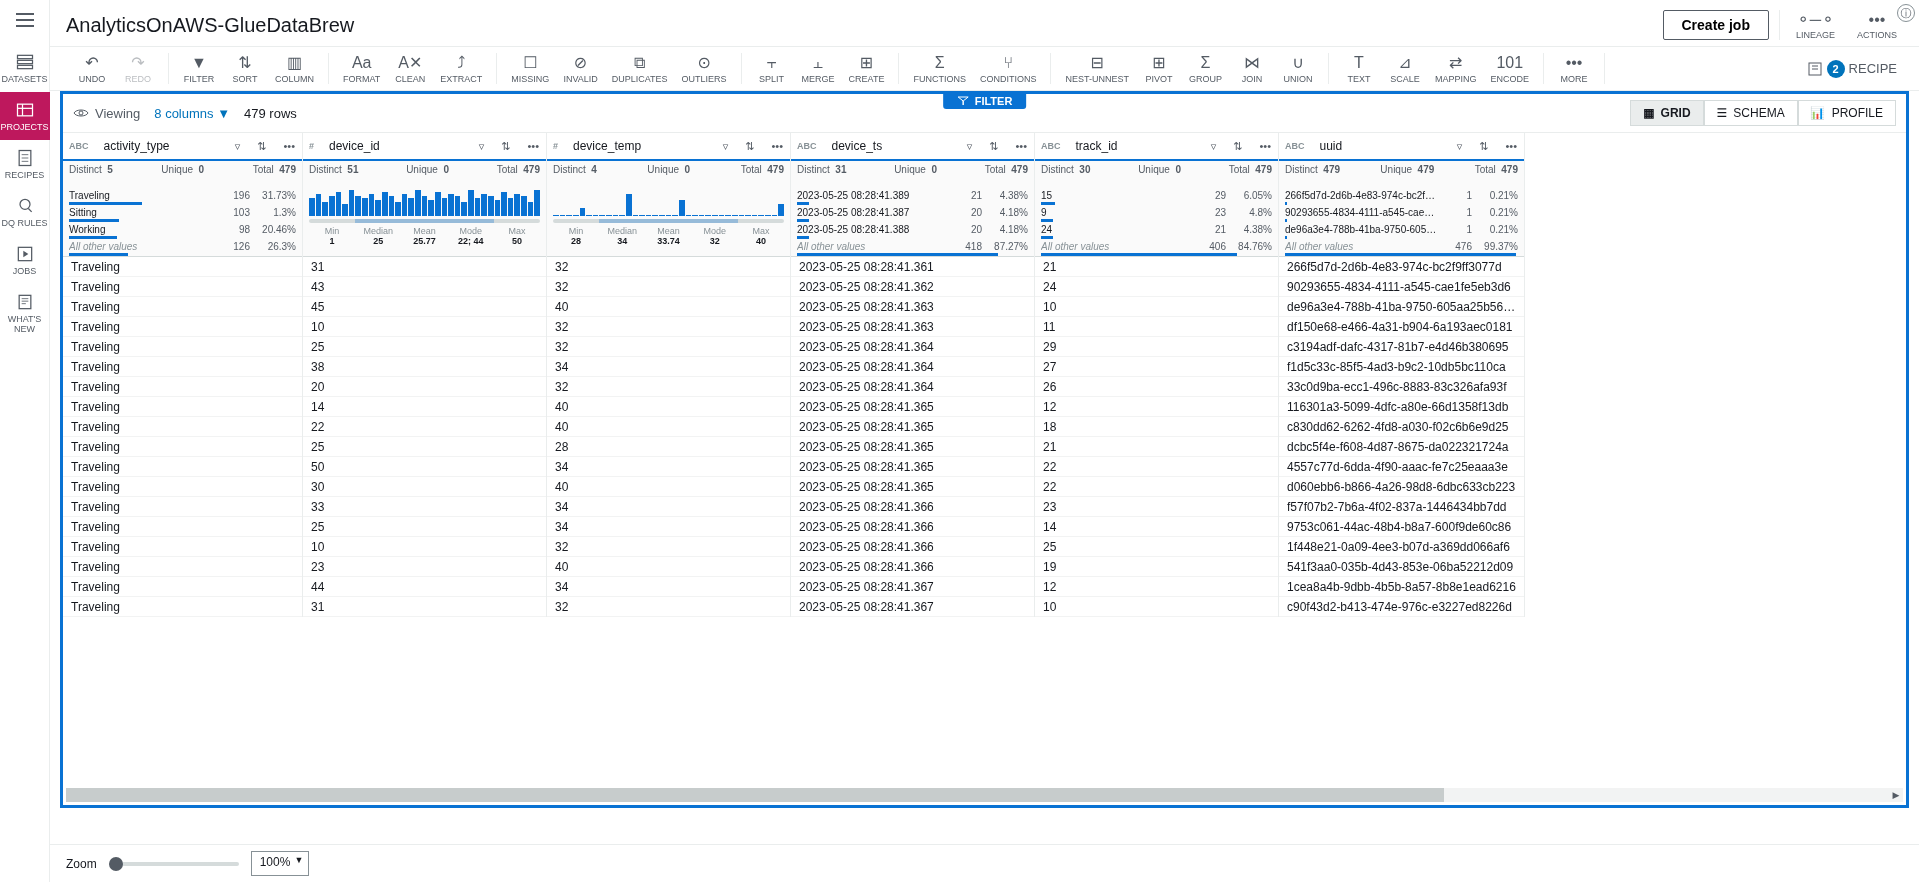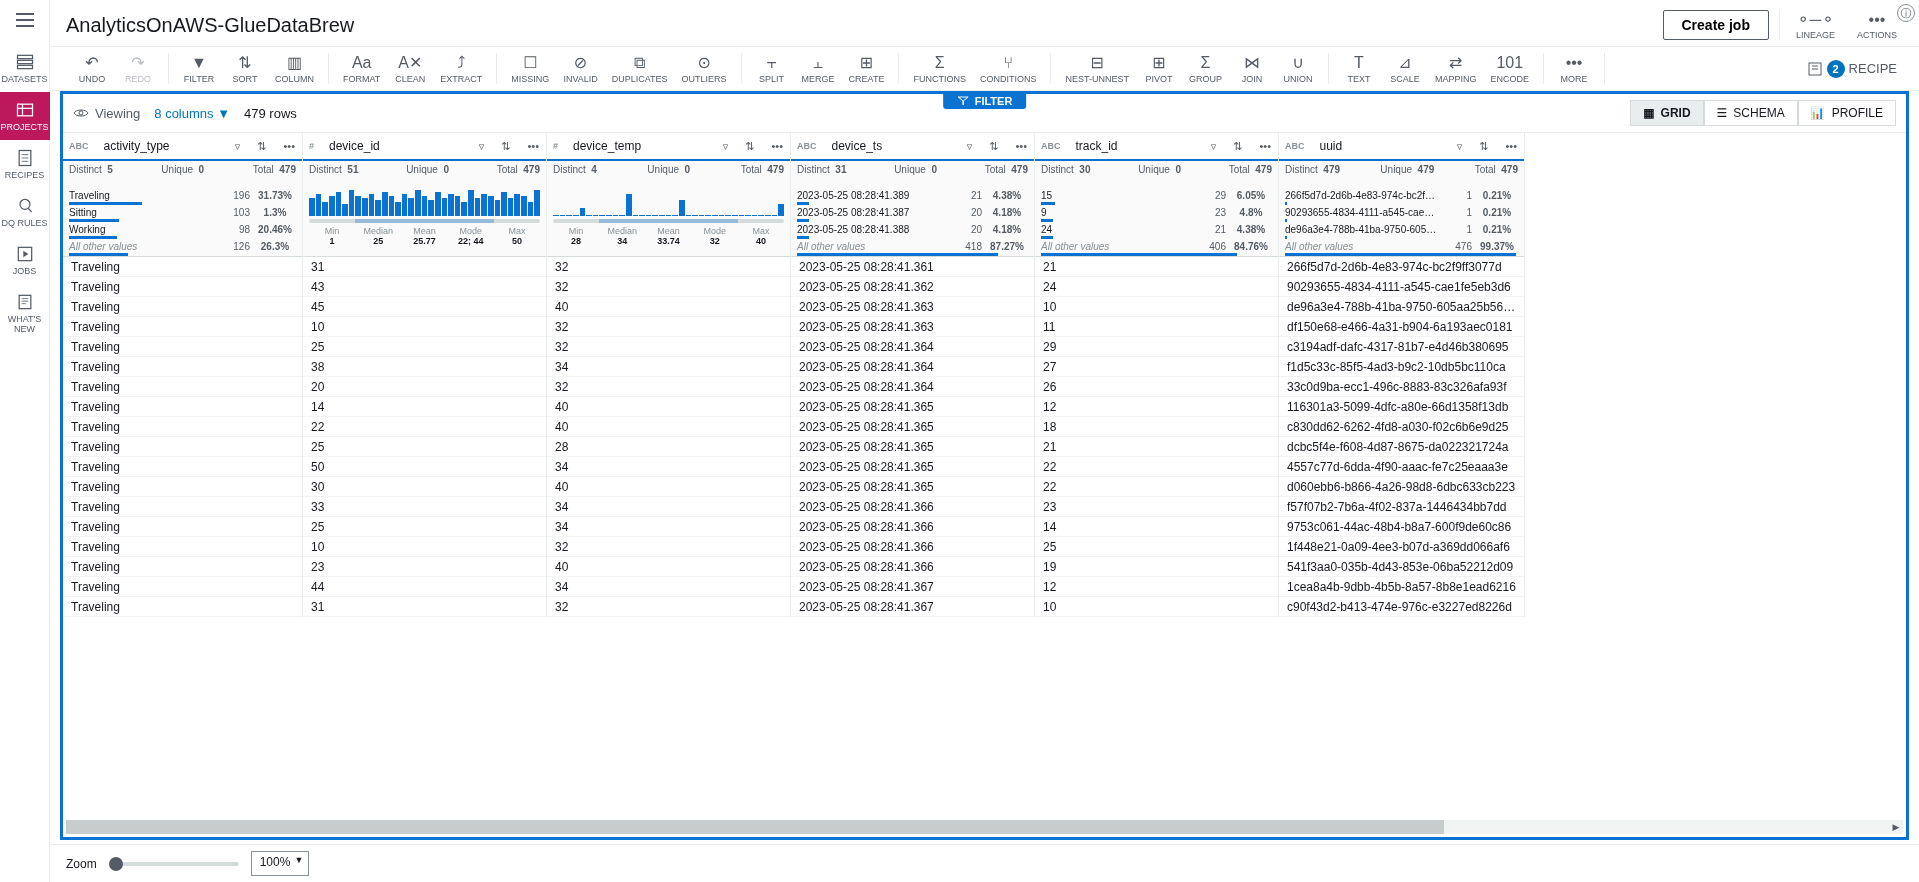--- a/index.html
+++ b/index.html
@@ -42,32 +42,32 @@
 .col { border-right:1px solid #eaeded; display:flex; flex-direction:column; flex-shrink:0; }
 .col-hdr { border-bottom:2px solid #0972d3; padding:4px 6px; display:flex; align-items:center; gap:15px; height:28px; background:#fff; position:relative;}
 .col-hdr .typei { font-size:9px; color:#879196; font-weight:600;}
 .col-hdr .cname { font-size:12px; color:#16191f; font-weight:400; flex:1;}
 .col-hdr .hact { font-size:11px; color:#545b64; cursor:pointer; padding:1px;}
 .col-stats { border-bottom:1px solid #d5dbdb; padding:3px 6px 5px; font-size:10px; color:#545b64; height:96px; overflow:hidden; background:#fafafa;}
 .stat-line { display:flex; justify-content:space-between; margin-bottom:15px;}
 .dist-row { display:flex; align-items:center; gap:4px; margin-top:1px; font-size:10px;}
 .dist-row .dname { flex:1; color:#16191f; overflow:hidden; text-overflow:ellipsis; white-space:nowrap;}
 .dist-row .dcount { width:30px; text-align:right;}
-.dist-row .dpct { width:42px; text-align:center;font-weight:bold;}
+.dist-row .dpct { width:42px; text-align:right;}
 .dist-bar { height:3px; background:#0972d3; margin-top:1px; margin-bottom:2px;}
 .histo { display:flex; align-items:flex-end; height:26px; gap:1px; margin-top:2px;}
 .histo .hb { flex:1; background:#0972d3; min-width:2px;}
 .num-stats { display:flex; justify-content:flex-start; font-size:9px; margin-top:3px; text-align:center;}
 .num-stats > div { flex:1; }
 .num-stats .nl { color:#879196; display:block; font-size:9px;}
 .num-stats .nv { color:#16191f; font-weight:600; display:block;}
 .slider-track { height:4px; background:#d5dbdb; margin:3px 0; position:relative; border-radius:2px;}
 .slider-track .sfill { position:absolute; height:100%; background:#0972d3; opacity:0.3;}
 .cell { height:20px; line-height:20px; padding:0 8px; font-size:12px; border-bottom:1px solid #f2f3f3; white-space:nowrap; overflow:hidden; text-overflow:ellipsis;}
-.footer { padding:6px 16px; display:flex; align-items:center; gap:12px; border-top:1px solid #eaeded; font-size:12px;}
+.footer { padding:6px 16px; display:flex; align-items:center; gap:12px; border-top:1px solid #eaeded; font-size:12px;margin-top:32px;}
 .zoom-slider { width:130px; height:4px; background:#d5dbdb; border-radius:2px; position:relative;}
 .zoom-slider .zh { position:absolute; left:0; top:-5px; width:14px; height:14px; border-radius:50%; background:#545b64;}
 .zoom-sel { border:1px solid #879196; padding:3px 18px 6px 8px; position:relative; cursor:pointer;}
 .zoom-sel::after { content:"▼"; position:absolute; right:5px; font-size:9px;}
 .hscroll { height:14px; background:#f2f3f3; position:relative; margin:0 3px 3px;}
 .hscroll .hthumb { position:absolute; height:100%; background:#c7cccc; left:0; width:75%;}
 .hscroll .harrow { position:absolute; top:0; width:14px; height:14px; display:flex; align-items:center; justify-content:center; font-size:9px; color:#545b64;}
 svg { display:block; }
 </style>
 </head>

